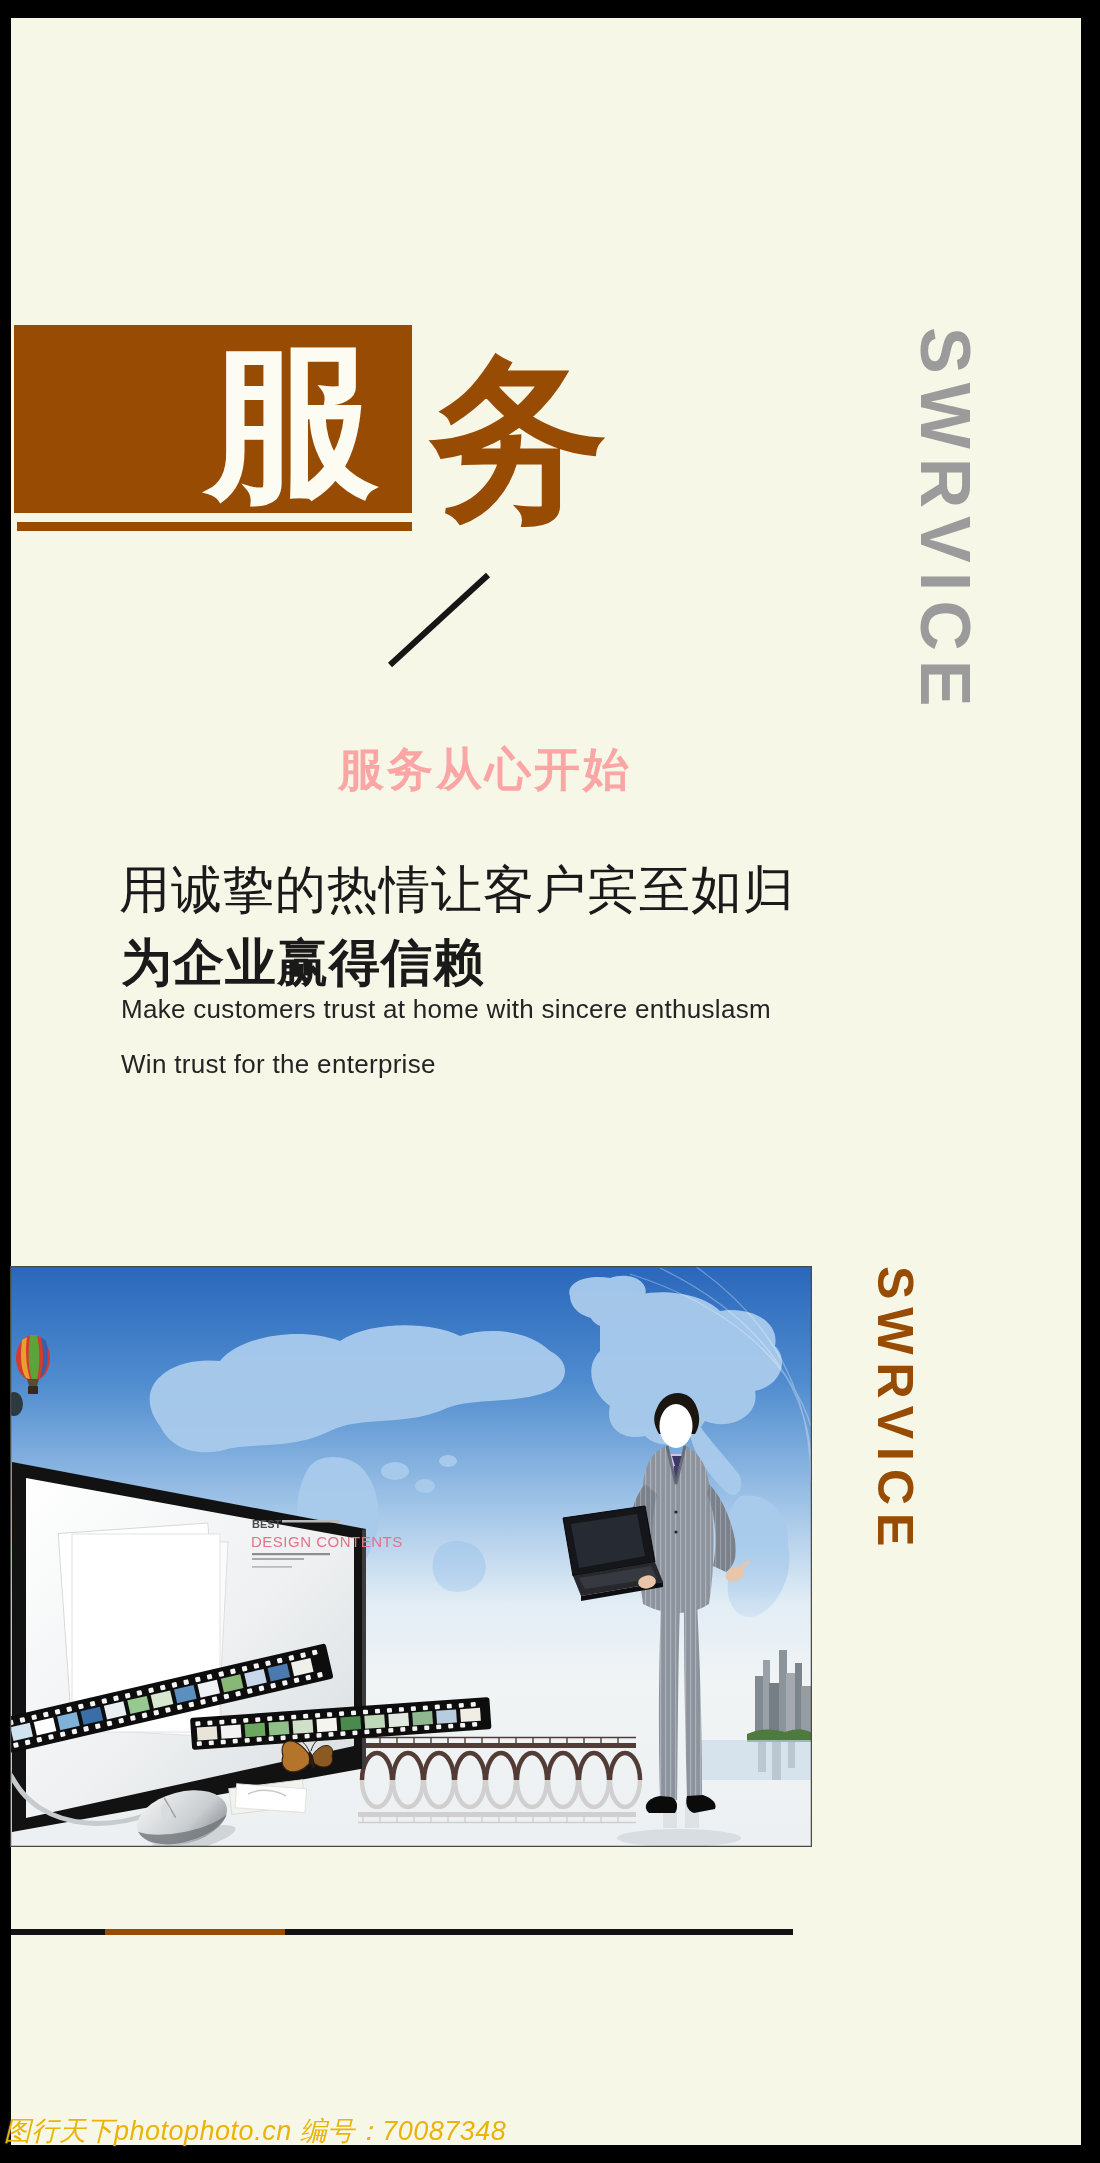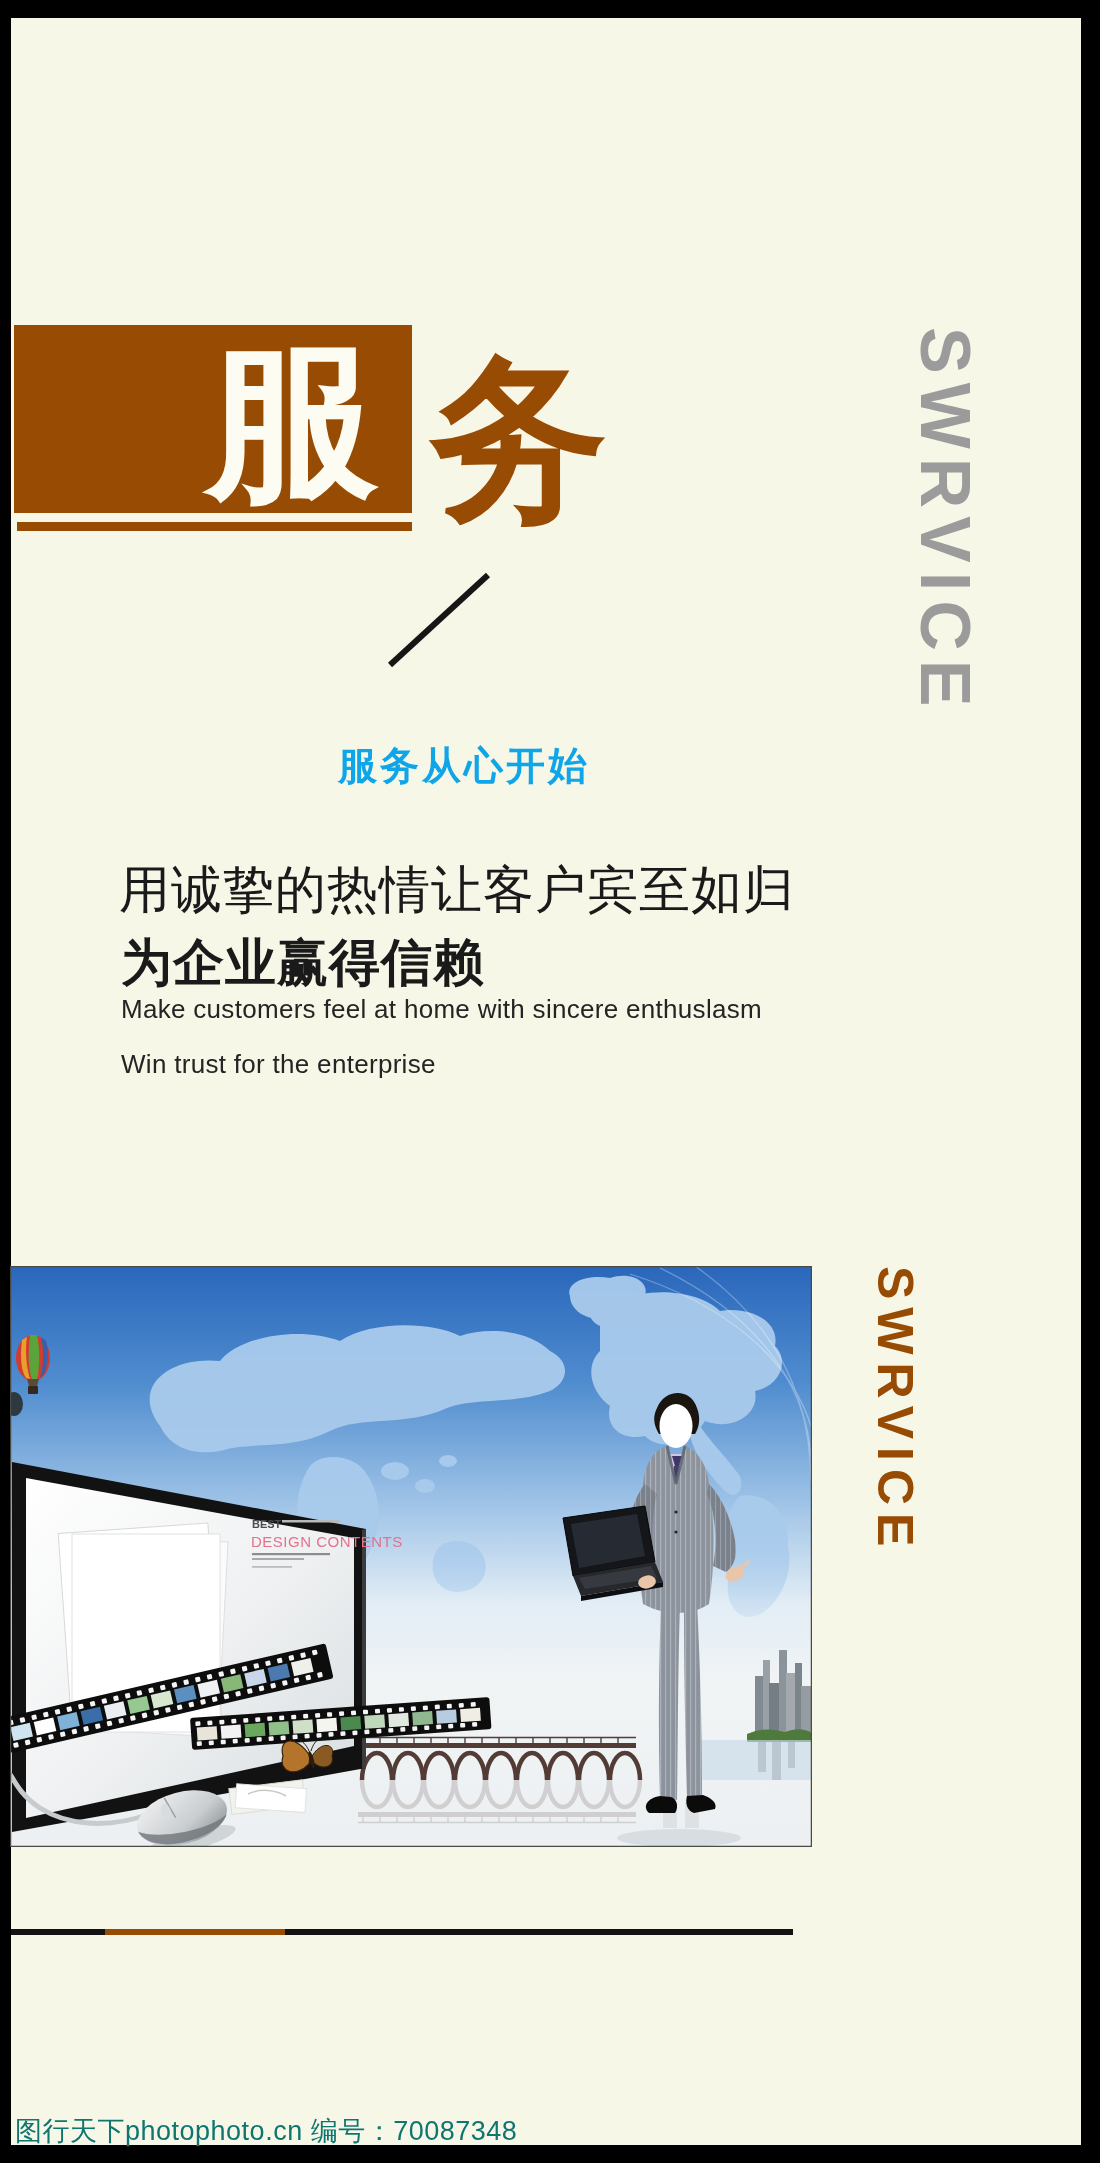--- a/index.html
+++ b/index.html
@@ -11,21 +11,21 @@
   
   .title-box{left:14px;top:325px;width:398px;height:188px;background:#984b03;}
   .char-primary{left:206px;top:322px;font-family:"DejaVu Serif","Liberation Serif",serif;
     font-weight:bold;font-size:172px;line-height:196px;color:#fcfcf2;}
   .char-secondary{left:430px;top:336px;font-family:"DejaVu Serif","Liberation Serif",serif;
     font-weight:bold;font-size:178px;line-height:206px;color:#984b03;}
   .title-underline{left:17px;top:522px;width:395px;height:9px;background:#984b03;}
   .diag-svg{left:378px;top:566px;}
 
   
-  .slogan{left:338px;top:739px;font-size:39px;font-weight:bold;color:#0ea5e9;
+  .slogan{left:338px;top:739px;font-size:46px;font-weight:bold;color:#fca5a5;
     letter-spacing:3px;font-family:"DejaVu Sans","Liberation Sans",sans-serif;white-space:nowrap;}
   .cn-line{font-size:51px;color:#1a1a1a;letter-spacing:1px;white-space:nowrap;
     font-family:"DejaVu Sans","Liberation Sans",sans-serif;font-weight:400;}
   .cn1{left:119px;top:856px;}
   .cn2{left:121px;top:929px;font-weight:bold;}
   .en-line{font-size:26px;color:#242424;white-space:nowrap;letter-spacing:0.3px;}
   .en1{left:121px;top:994px;}
   .en2{left:121px;top:1041px;margin-top:8px;}
 
   
@@ -34,22 +34,22 @@
   .swrvice-side{left:924px;top:1266px;font-size:50px;line-height:58px;letter-spacing:8px;color:#984b03;}
 
   
   .photo{left:10px;top:1266px;width:802px;height:581px;}
 
   
   .bottom-rule{left:11px;top:1929px;width:782px;height:6px;
     background:linear-gradient(90deg,#131313 0px,#131313 94px,#984b03 94px,#984b03 274px,#131313 274px,#131313 782px);}
 
   .footer-bar{left:0;top:2145px;width:1100px;height:18px;background:#000;}
-  .watermark{left:15px;top:2113px;font-size:27px;color:#0f766e;letter-spacing:0.5px;z-index:5;
-    text-shadow:0 0 2px rgba(255,255,255,0.45);white-space:nowrap;}
+  .watermark{left:4px;top:2113px;font-size:27px;color:#eab308;letter-spacing:0.5px;z-index:5;
+    text-shadow:0 0 2px rgba(255,255,255,0.45);white-space:nowrap;font-style:italic;}
 </style>
 </head>
 <body>
 
 <div class="stage">
   <div class="abs paper"></div>
 
   <div class="abs title-box"></div>
   <div class="abs char-primary">服</div>
   <div class="abs char-secondary">务</div>
@@ -57,21 +57,21 @@
 
   <svg class="abs diag-svg" width="118" height="106" viewBox="0 0 118 106">
     <line x1="12" y1="99" x2="110" y2="9" stroke="#161616" stroke-width="6"></line>
   </svg>
 
   <div class="abs vert swrvice-top">SWRVICE</div>
 
   <div class="abs slogan">服务从心开始</div>
   <div class="abs cn-line cn1">用诚挚的热情让客户宾至如归</div>
   <div class="abs cn-line cn2">为企业赢得信赖</div>
-  <div class="abs en-line en1">Make customers feel at home with sincere enthuslasm</div>
+  <div class="abs en-line en1">Make customers trust at home with sincere enthuslasm</div>
   <div class="abs en-line en2">Win trust for the enterprise</div>
 
   <div class="abs vert swrvice-side">SWRVICE</div>
 
   <svg class="abs photo" width="802" height="581" viewBox="0 0 802 581">
     <defs>
       <linearGradient id="sky" x1="0" y1="0" x2="0" y2="1">
         <stop offset="0" stop-color="#2a67bb"></stop>
           <stop offset="0.2" stop-color="#4f8ccf"></stop>
         <stop offset="0.42" stop-color="#a3c6e8"></stop>

